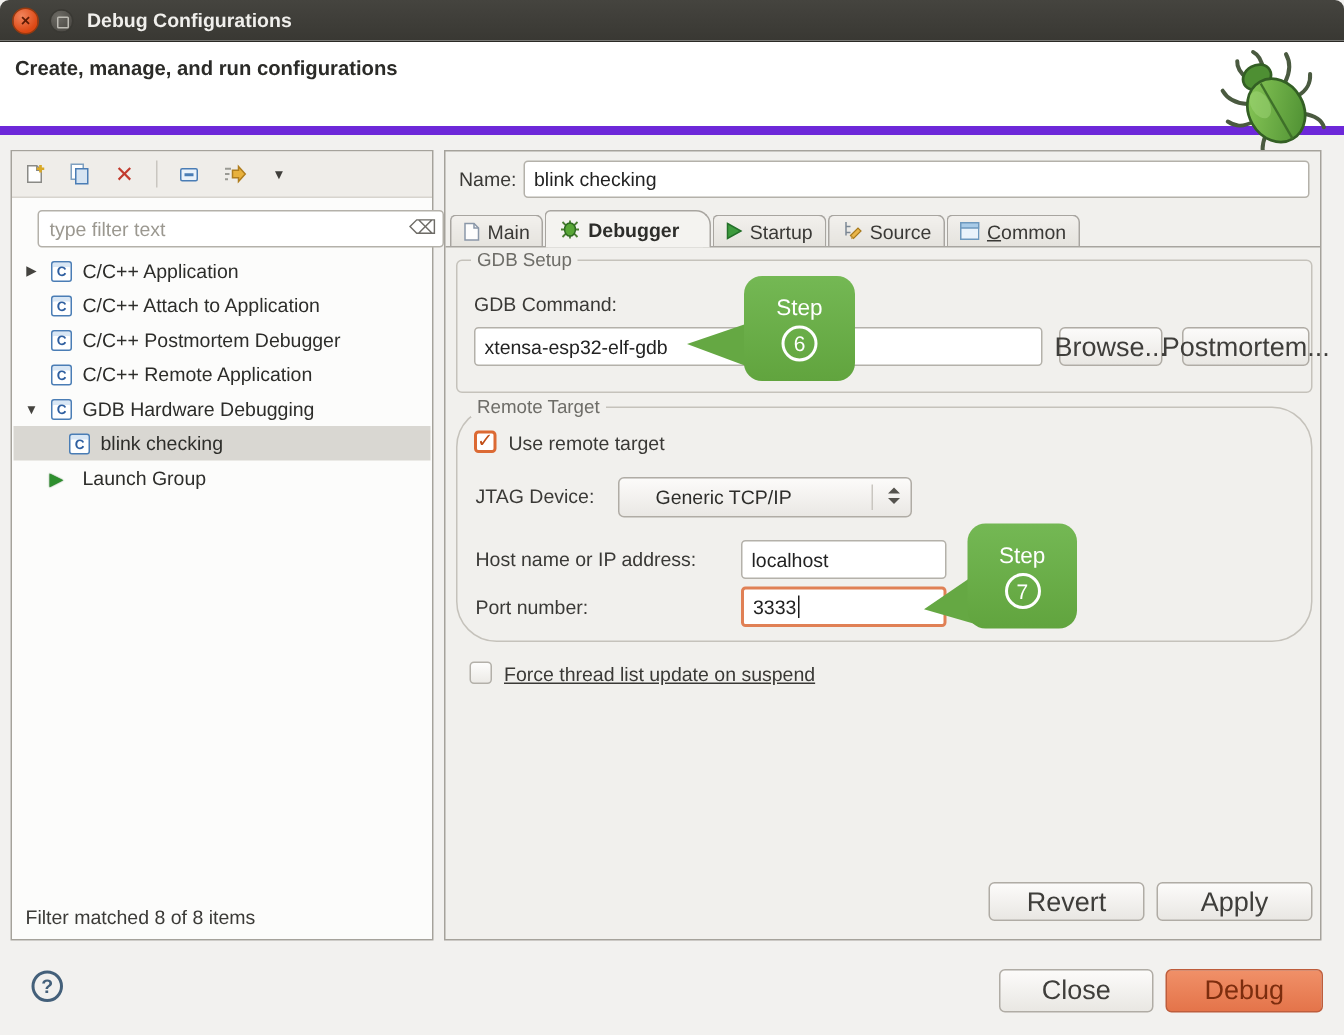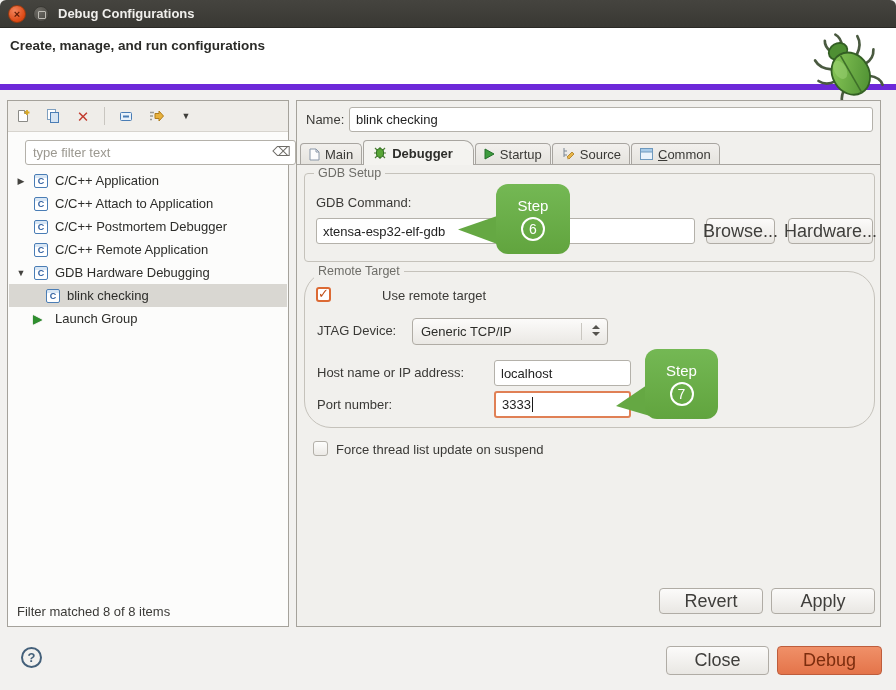--- a/index.html
+++ b/index.html
@@ -95,21 +95,21 @@
   
   .cb { position:absolute; width:15px; height:15px; border-radius:3px; }
   .cb.checked { border:2px solid #dc6a34; background:#fff; }
   .cb.checked::after { content:"✓"; position:absolute; left:0px; top:-3px; color:#c14e17;
     font-size:13px; font-weight:bold; }
   .cb.unchecked { border:1px solid #b3b0a9; background:linear-gradient(#fdfdfc,#eceae6); }
 
   
   .combo { position:absolute; left:115px; top:217px; width:196px; height:27px;
     border:1px solid #b0aca5; border-radius:4px; background:linear-gradient(#fcfbfa,#eae8e4);
-    display:flex; align-items:center; padding-left:8px; color:#2d2d2a; }
+    display:flex; align-items:center; padding-left:24px; color:#2d2d2a; }
   .combo-sep { position:absolute; right:25px; top:4px; bottom:4px; width:1px; background:#c9c6c0; }
   .spin { position:absolute; right:7px; top:6px; display:flex; flex-direction:column; gap:3px; }
   .spin-up { width:0; height:0; border-left:4px solid transparent; border-right:4px solid transparent;
     border-bottom:4px solid #55534e; }
   .spin-down { width:0; height:0; border-left:4px solid transparent; border-right:4px solid transparent;
     border-top:4px solid #55534e; }
 
   .port-box { left:197px; top:290px; width:137px; height:27px; border:2px solid #e08055;
     display:flex; align-items:center; }
   .caret { display:inline-block; width:1px; height:15px; background:#1a1a1a; margin-left:1px; }
@@ -295,27 +295,27 @@
         <span class="tab-label mn">Common</span>
       </div>
     </div>
 
     <div class="groupbox gb-setup">
       <span class="legend">GDB Setup</span>
     </div>
     <span class="fld-label" style="left:19px; top:94px;">GDB Command:</span>
     <input class="txt" style="left: 19px; top: 117px; width: 379px; height: 26px;" type="text" value="xtensa-esp32-elf-gdb">
     <div class="btn btn-browse">Browse...</div>
-    <div class="btn btn-vars">Hardware...</div>
+    <div class="btn btn-vars">Postmortem...</div>
 
     <div class="groupbox gb-remote">
       <span class="legend">Remote Target</span>
     </div>
     <span class="cb checked" style="left:19px; top:186px;"></span>
-    <span class="fld-label" style="left:42px; top:187px;margin-left:43px;">Use remote target</span>
+    <span class="fld-label" style="left:42px; top:187px;">Use remote target</span>
 
     <span class="fld-label" style="left:20px; top:222px;">JTAG Device:</span>
     <div class="combo">
       <span>Generic TCP/IP</span>
       <span class="combo-sep"></span>
       <span class="spin">
         <span class="spin-up"></span>
           <span class="spin-down"></span>
       </span>
     </div>
@@ -323,21 +323,21 @@
     <span class="fld-label" style="left:20px; top:264px;">Host name or IP address:</span>
     <input class="txt" style="left: 197px; top: 259px; width: 137px; height: 26px;" type="text" value="localhost">
 
     <span class="fld-label" style="left:20px; top:296px;">Port number:</span>
     <div class="txt port-box">
       <span>3333</span>
       <span class="caret"></span>
     </div>
 
     <span class="cb unchecked" style="left:16px; top:340px;"></span>
-    <span class="fld-label" style="left:39px; top:341px;">Force thread list update on suspend</span>
+    <span class="fld-label" style="left:39px; top:341px;text-decoration:underline;">Force thread list update on suspend</span>
 
     <div class="btn btn-revert">Revert</div>
     <div class="btn btn-apply">Apply</div>
   </div>
 
   <div class="tail tail6"></div>
   <div class="callout" style="left:496px; top:184px;">
     <span class="step-word">Step</span>
     <span class="step-circle">6</span>
   </div>

